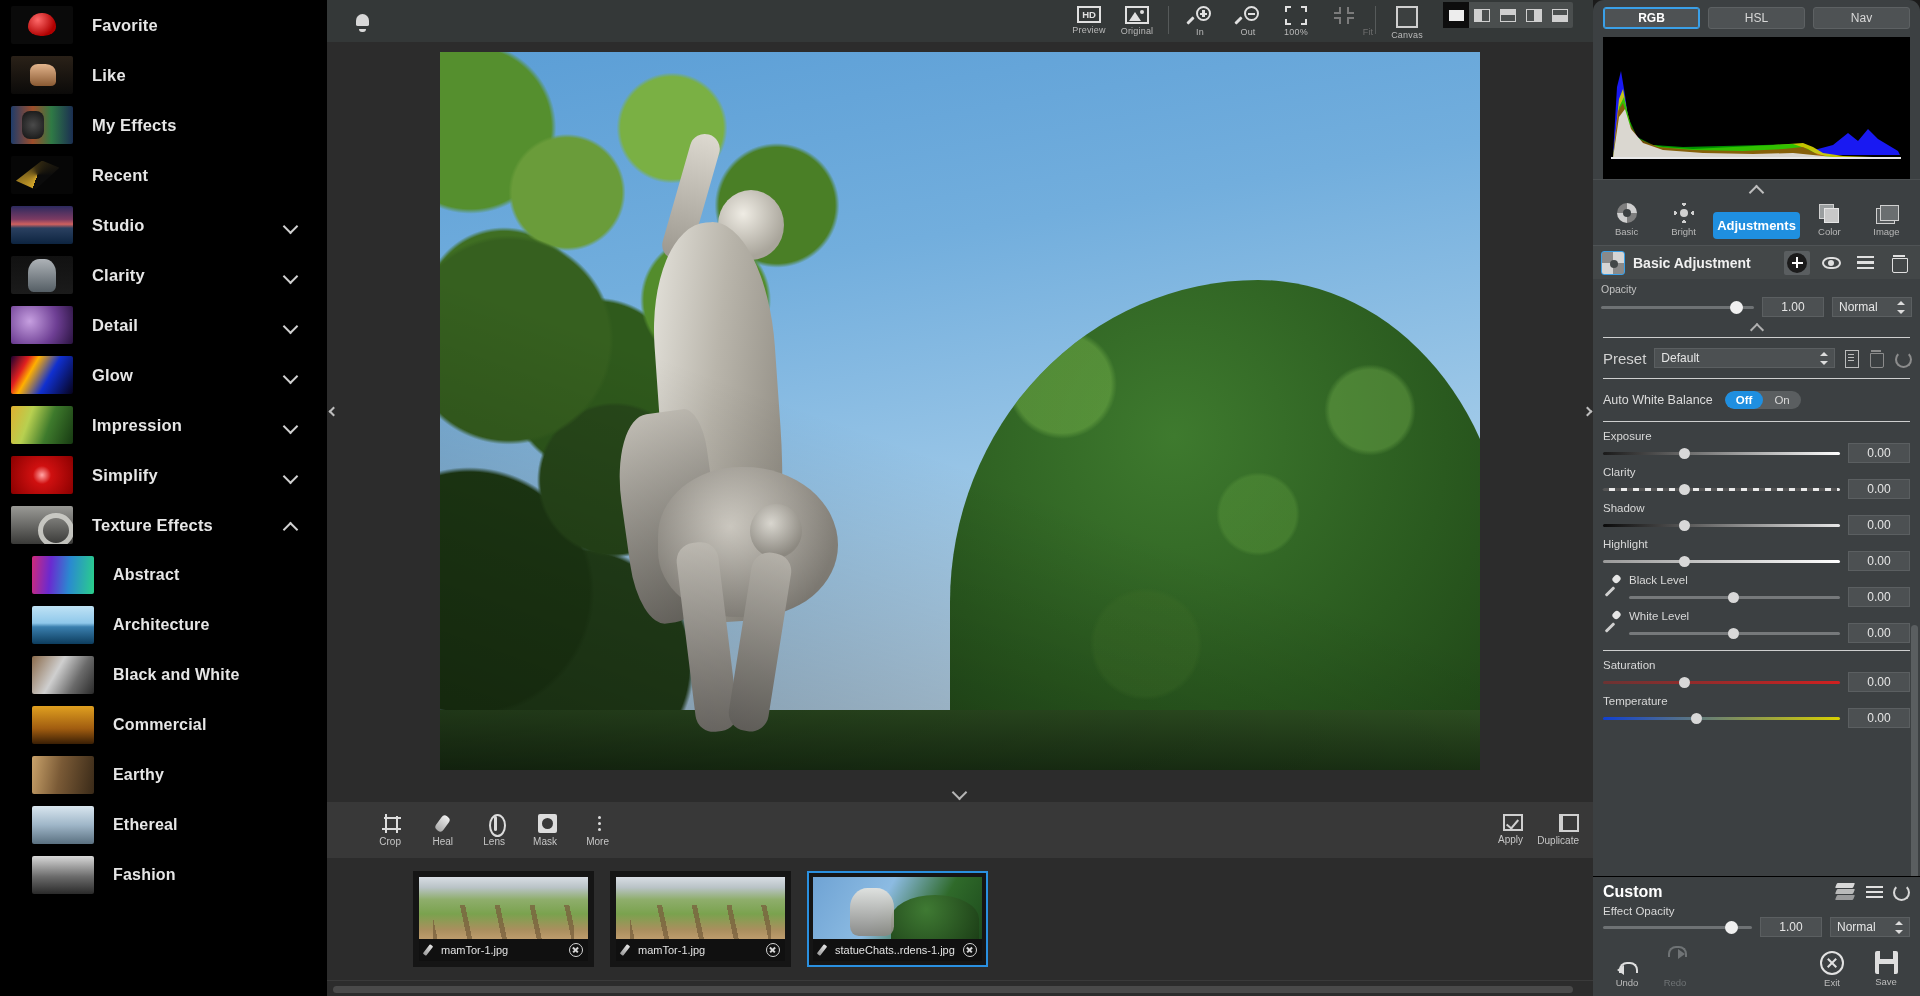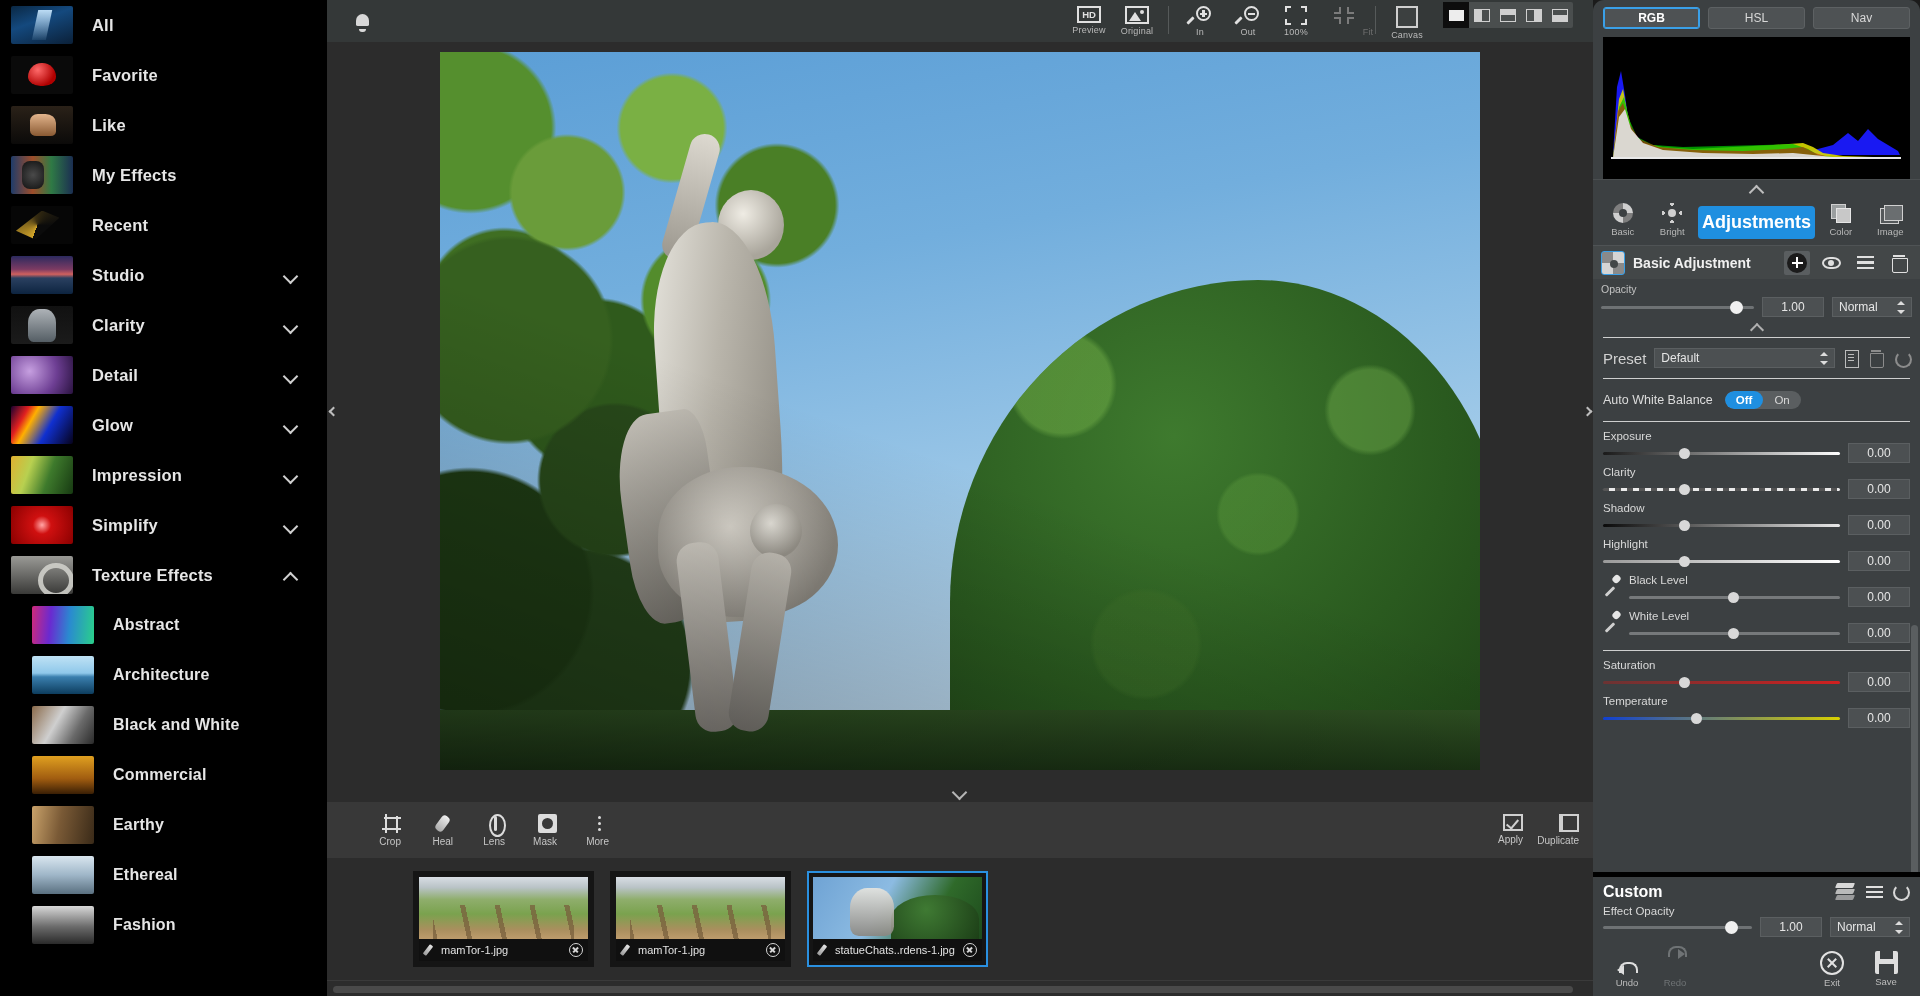--- a/index.html
+++ b/index.html
@@ -271,21 +271,21 @@
   .hist { margin: 4px 10px 0 10px; height: 142px; background:#000; position:relative; overflow:hidden; }
   .hist svg { display:block; }
   .panel-caret { height: 18px; display:flex; align-items:center; justify-content:center; border-top:1px solid #4a4e50;}
   .caret-up { width: 14px; height: 9px; position:relative; }
   .caret-up::before{content:"";position:absolute;left:1px;top:3px;width:9px;height:9px;border-right:2px solid #bdbdbd;border-bottom:2px solid #bdbdbd;transform:rotate(-135deg);}
 
   .adj-tabs { display:flex; align-items:flex-end; padding: 6px 6px 6px 6px; gap:2px; background:#3c4042;}
   .atab { flex:1; display:flex; flex-direction:column; align-items:center; gap:3px; cursor:pointer; padding-bottom:2px;}
   .atab .al { font-size:9.5px; color:#b8b8b8; }
   .atab.active { background:#1f8fe0; border-radius:4px; padding: 6px 4px; justify-content:center; }
-  .atab.active .al { color:#fff; font-size:18px; font-weight:bold; }
+  .atab.active .al { color:#fff; font-size:13px; font-weight:bold; }
   .ic-basic{width:20px;height:20px;border-radius:50%;background:conic-gradient(#cfcfcf 0 25%,#7e7e7e 0 50%,#cfcfcf 0 75%,#7e7e7e 0);position:relative;}
   .ic-basic::after{content:"";position:absolute;left:6px;top:6px;width:8px;height:8px;background:#3c4042;border-radius:50%;}
   .ic-bright{width:20px;height:20px;position:relative;}
   .ic-bright::before{content:"";position:absolute;left:6px;top:6px;width:8px;height:8px;background:#cfcfcf;border-radius:50%;}
   .ic-bright::after{content:"";position:absolute;inset:0;background:
      radial-gradient(circle at 50% 1px,#cfcfcf 0 1.6px,transparent 2px),
      radial-gradient(circle at 50% 19px,#cfcfcf 0 1.6px,transparent 2px),
      radial-gradient(circle at 1px 50%,#cfcfcf 0 1.6px,transparent 2px),
      radial-gradient(circle at 19px 50%,#cfcfcf 0 1.6px,transparent 2px);}
   .ic-color{width:20px;height:19px;position:relative;}
@@ -367,21 +367,21 @@
   .tr-temp{background:linear-gradient(90deg,#1040d0,#d8d000);}
   .tbar { width:100%; height:3px; border-radius:2px;}
   .eyedrop { width: 20px; height: 20px; position:relative; flex:0 0 20px; }
   .eyedrop::before{content:"";position:absolute;left:10px;top:1px;width:7px;height:8px;background:#e6e6e6;border-radius:3px;transform:rotate(45deg);}
   .eyedrop::after{content:"";position:absolute;left:1px;bottom:1px;width:12px;height:3px;background:#d0d0d0;transform:rotate(-45deg);border-radius:1px;}
   .srow.indent .sname { margin-left: 0; }
   .srow.indent { display:flex; align-items:flex-start; gap:6px; }
   .srow.indent .col { flex:1; }
 
   
-  .custom-foot { margin-top:auto; background:#3c4042; border-top:5px solid #000000; padding: 6px 10px 8px 10px; }
+  .custom-foot { margin-top:auto; background:#3c4042; border-top:1px solid #000000; padding: 6px 10px 8px 10px; }
   .cf-head { display:flex; align-items:center; gap:10px; margin-bottom: 4px; }
   .cf-title { font-size:16px; font-weight:bold; color:#fff; flex:1; }
   .stackic { width:20px;height:18px;position:relative;}
   .stackic i{position:absolute;left:0;width:18px;height:5px;background:#d8d8d8;transform:skewX(-22deg);border-radius:1px;}
   .stackic i:nth-child(1){top:0;} .stackic i:nth-child(2){top:6px;opacity:.8;} .stackic i:nth-child(3){top:12px;opacity:.6;}
   .reload { width:17px;height:17px;border:2px solid #d8d8d8;border-radius:50%;border-top-color:transparent;position:relative;}
   .cf-op { display:flex; align-items:center; gap:8px; margin-bottom: 2px;}
   .cf-op .lbl { font-size:11.5px; color:#d8d8d8; }
   .cf-bottom { display:flex; align-items:flex-end; padding-top: 4px; }
   .ubtn { width: 48px; display:flex; flex-direction:column; align-items:center; gap:2px; cursor:pointer;}
@@ -405,24 +405,20 @@
   .right-inner { position:relative; flex:1; display:flex; flex-direction:column; overflow:hidden;}
 </style>
 </head>
 <body>
 
 <div class="app">
 
   <div class="sidebar">
     <div class="cat-list" id="cat-list">
         <div class="cat">
-          <div class="thumb t-all"></div>
-          <div class="label">All</div>
-        </div>
-        <div class="cat">
           <div class="thumb t-fav"></div>
           <div class="label">Favorite</div>
         </div>
         <div class="cat">
           <div class="thumb t-like"></div>
           <div class="label">Like</div>
         </div>
         <div class="cat">
           <div class="thumb t-myeffects"></div>
           <div class="label">My Effects</div>

